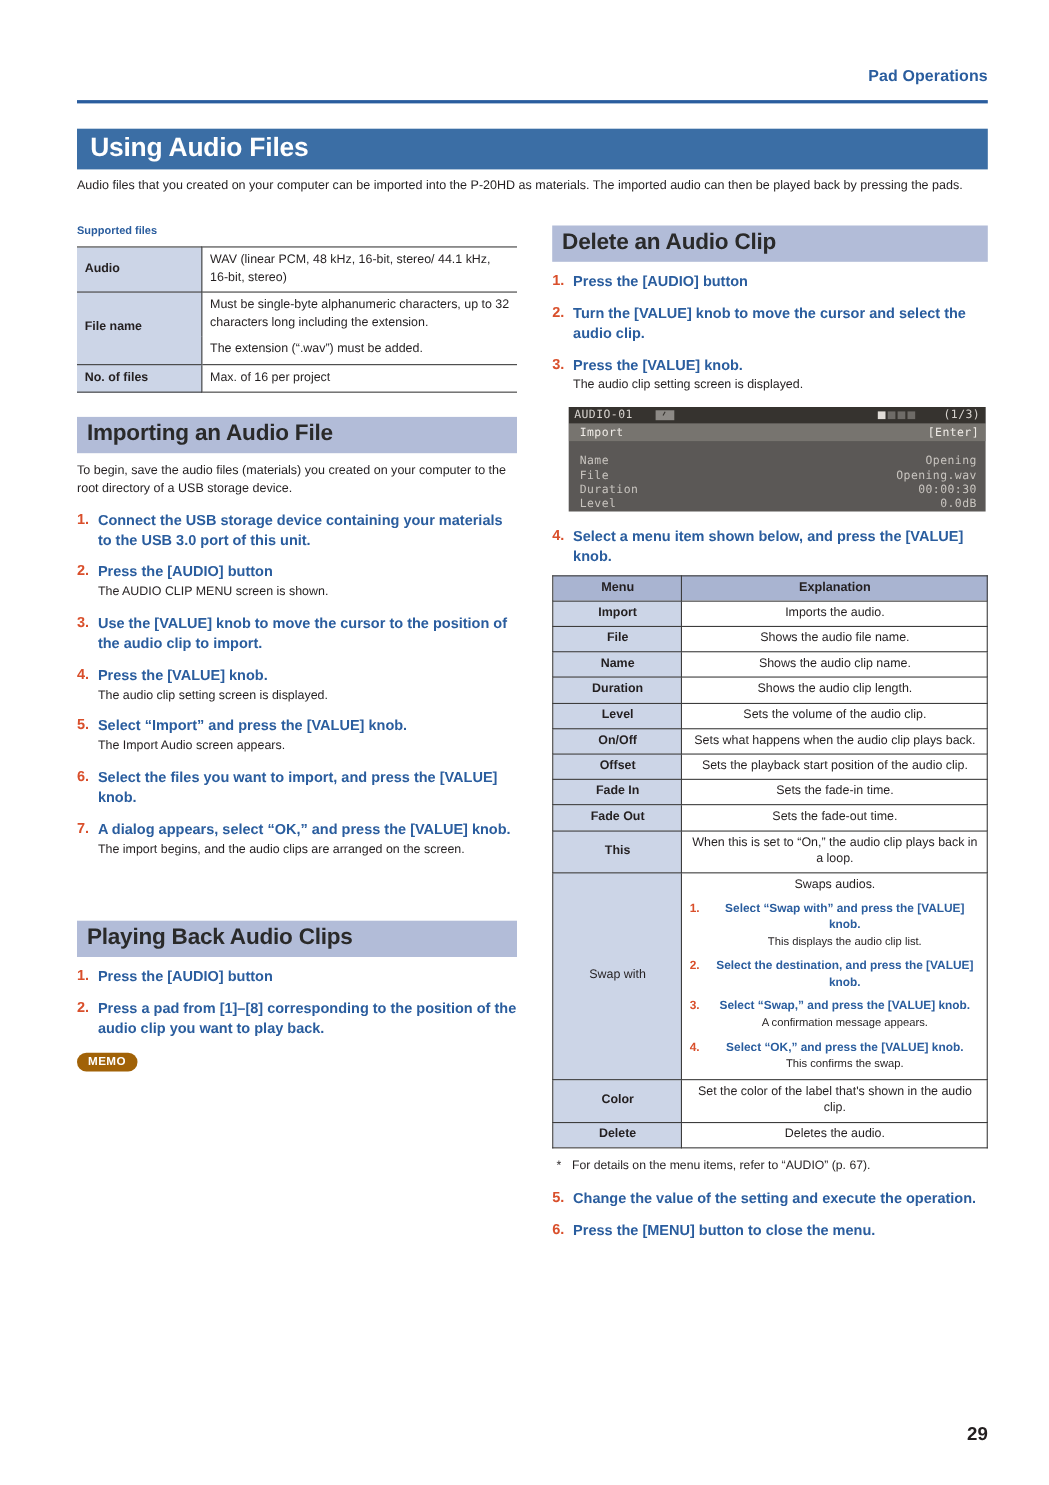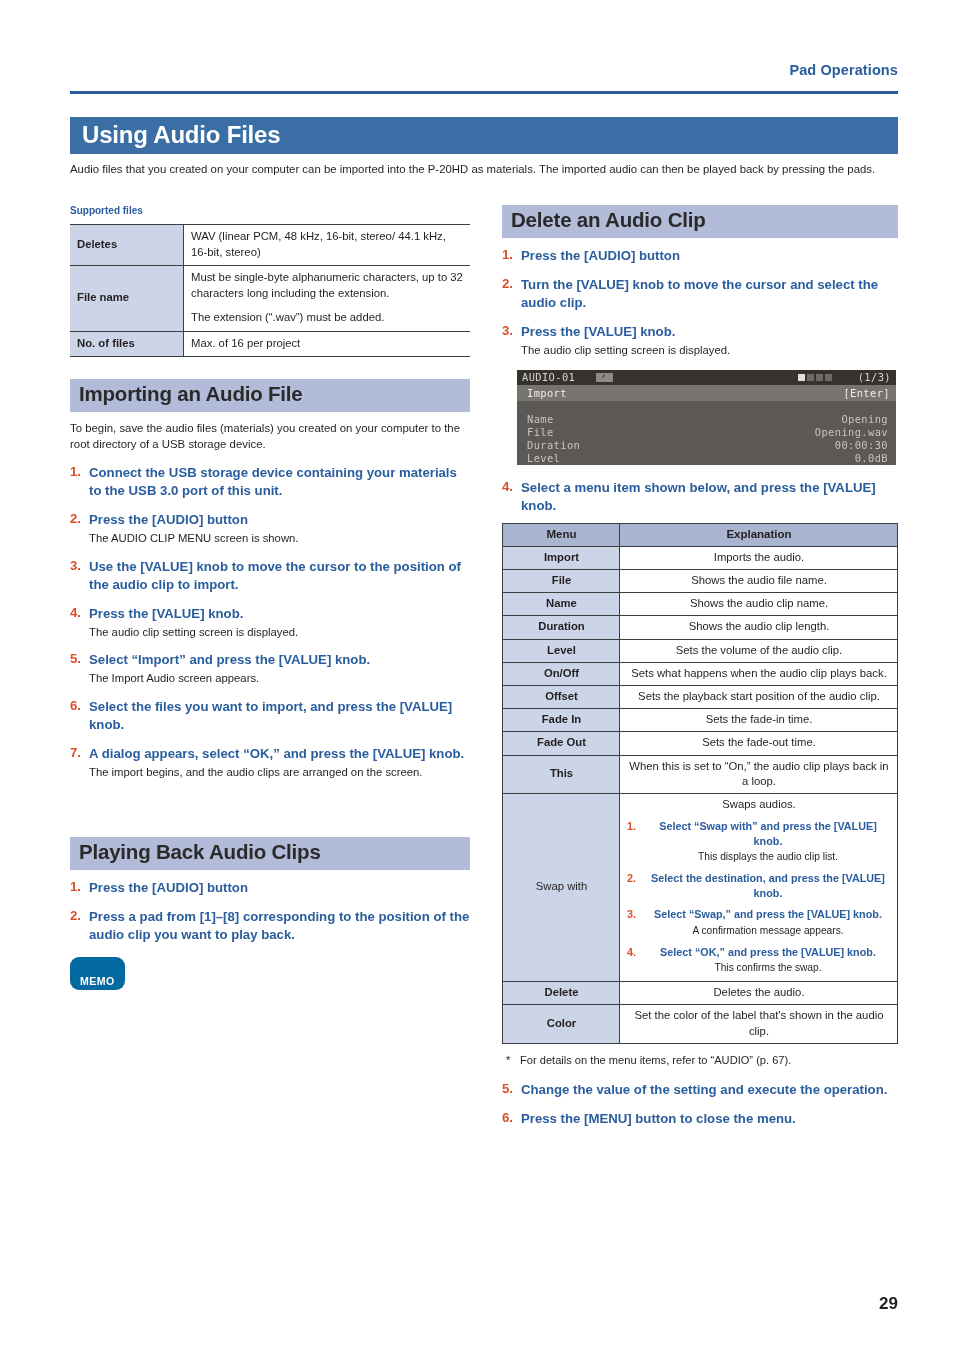--- a/index.html
+++ b/index.html
@@ -168,26 +168,26 @@
 
   .para {
     font-size: 11.4px;
     line-height: 15.5px;
     margin: 0 0 12px 0;
   }
 
   
   .memo-badge {
     display: inline-block;
-    background: #0369a1;
+    background: #a16207;
     color: #ffffff;
     font-size: 10.6px;
     font-weight: bold;
     letter-spacing: 0.4px;
-    padding: 18px 10px 3px 10px;
+    padding: 2px 10px 3px 10px;
     border-radius: 9px;
     margin-top: 2px;
   }
   .memo-body {
     font-size: 11.3px;
     line-height: 15.5px;
     margin: 6px 0 0 16px;
   }
 
   
@@ -369,21 +369,21 @@
 
   <div class="intro">Audio files that you created on your computer can be imported into the P-20HD as materials. The imported audio can then be played back by pressing the pads.</div>
 
   <div class="col-left">
 
     <div class="mini-head">Supported files</div>
 
     <table class="sf">
       <tbody>
           <tr>
-        <td class="lbl">Deletes</td>
+        <td class="lbl">Audio</td>
         <td class="val">WAV (linear PCM, 48 kHz, 16-bit, stereo/ 44.1 kHz, 16-bit, stereo)</td>
       </tr>
       <tr class="nline">
         <td class="lbl" rowspan="2">File name</td>
         <td class="val">Must be single-byte alphanumeric characters, up to 32 characters long including the extension.</td>
       </tr>
       <tr class="noTop">
         <td class="val">The extension (“.wav”) must be added.</td>
       </tr>
       <tr>
@@ -589,26 +589,26 @@
             <div class="swapstep">
               <span class="num">4.</span>
               <span class="ttl">Select “OK,” and press the [VALUE] knob.</span>
               <span class="desc">This confirms the swap.</span>
             </div>
           </div>
         </td>
       </tr>
 
       <tr>
+        <td class="c1">Color</td>
+        <td class="c2">Set the color of the label that's shown in the audio clip.</td>
+      </tr>
+      <tr>
         <td class="c1">Delete</td>
         <td class="c2">Deletes the audio.</td>
-      </tr>
-      <tr>
-        <td class="c1">Color</td>
-        <td class="c2">Set the color of the label that's shown in the audio clip.</td>
       </tr>
     </tbody>
       </table>
 
     <div class="footnote">
       <span class="star">*</span>
       <span>For details on the menu items, refer to “AUDIO” (p. 67).</span>
     </div>
 
     <div class="steps">

